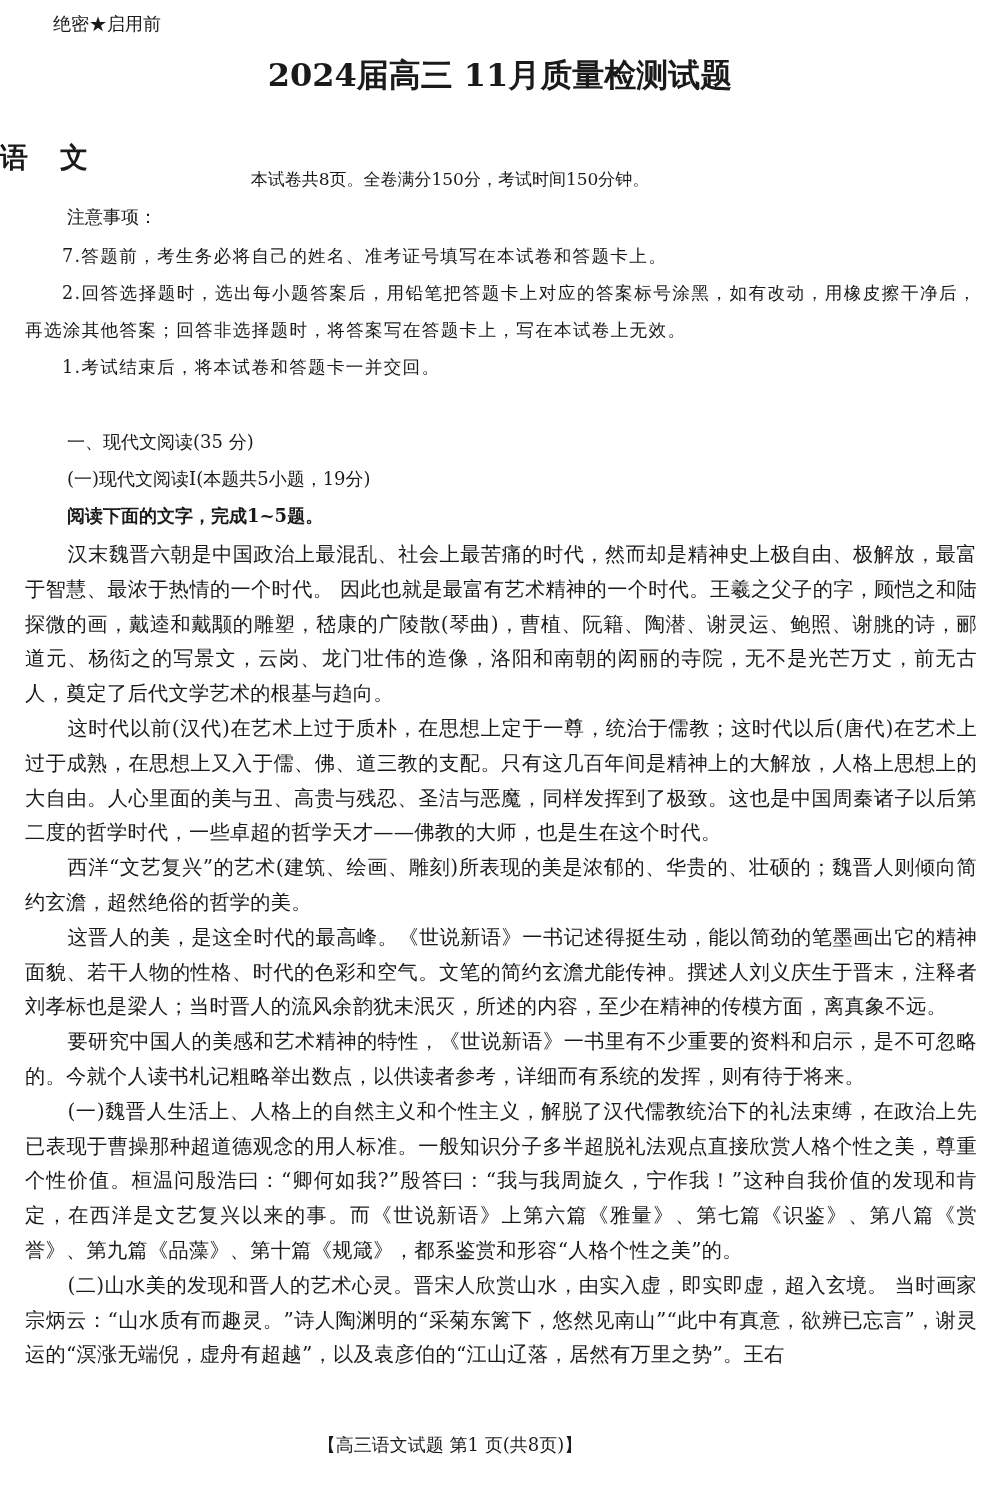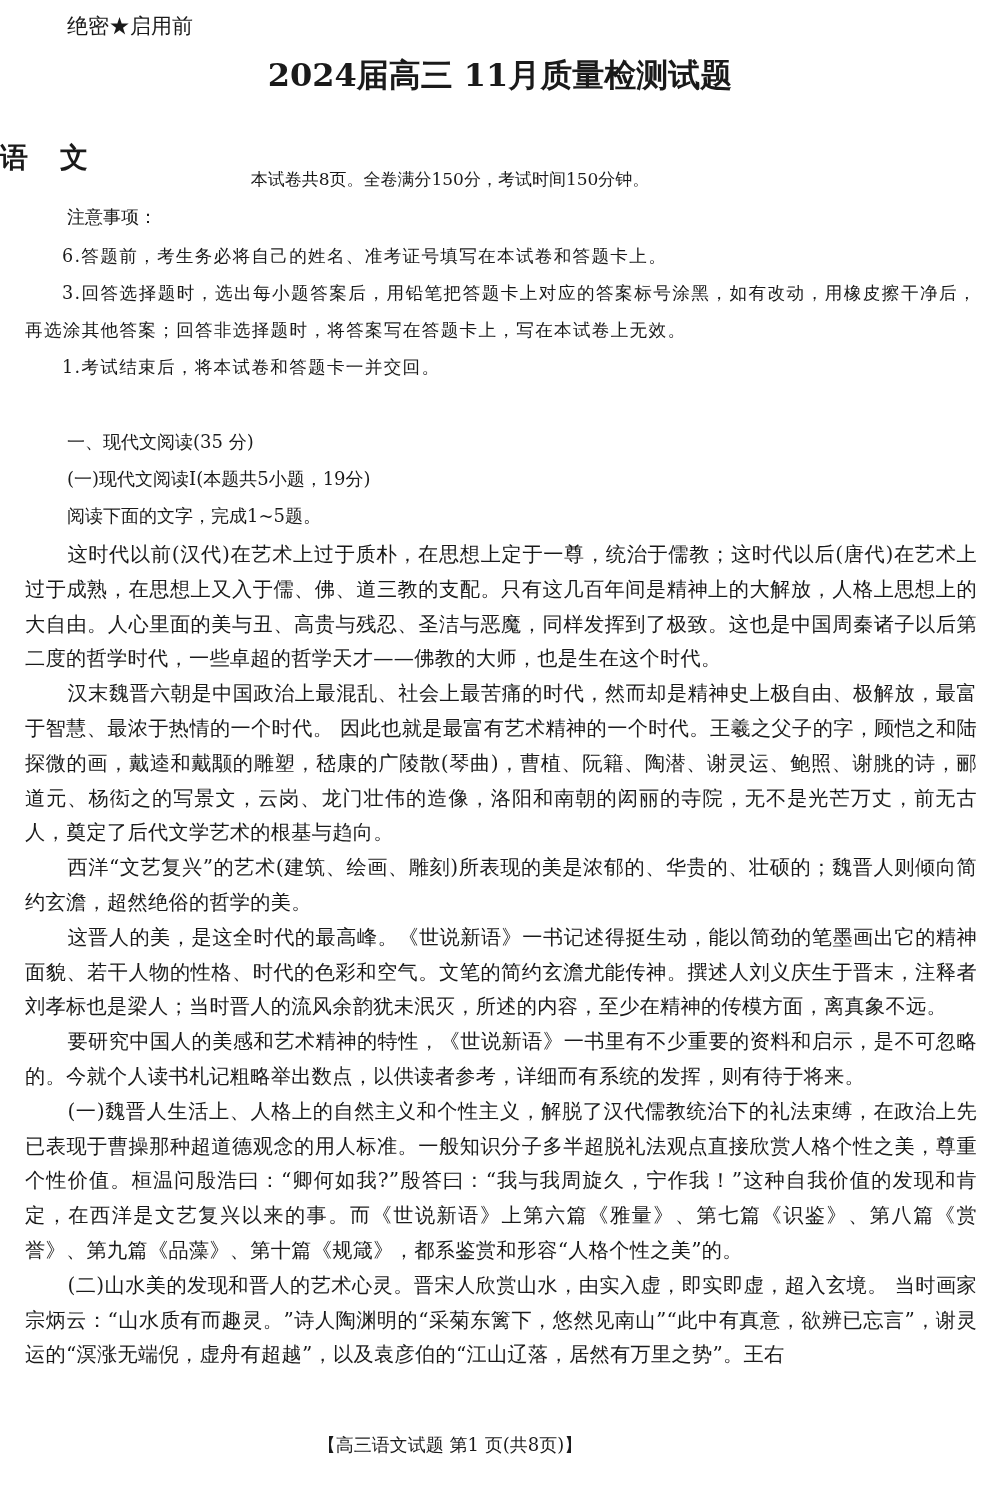--- a/index.html
+++ b/index.html
@@ -2,21 +2,21 @@
 <html><head>
 <meta charset="utf-8">
 <style>
   html, body { margin: 0; padding: 0; background: #ffffff; }
   body {
     width: 1000px; height: 1490px; position: relative; overflow: hidden;
     font-family: "DejaVu Serif", "Liberation Serif", serif;
     color: #1a1a1a;
   }
   .abs { position: absolute; }
-  .secret { left: 67px; top: 12px; font-size: 21px; letter-spacing: 0px; }
+  .secret { left: 53px; top: 12px; font-size: 18px; letter-spacing: 0px; }
   .title { left: 0; width: 1000px; text-align: center; top: 54px; font-size: 32px; font-weight: bold; letter-spacing: 0px; }
   .subject { left: 0; width: 872px; text-align: left; top: 111px; font-size: 28px; font-weight: bold; letter-spacing: 2px; margin-top: 28px; }
   .subject span.gap { display: inline-block; width: 30px; }
   .info { left: 0; width: 900px; text-align: center; top: 168px; font-size: 17px; }
   .notice { font-size: 17px; }
   .body-text {
     position: absolute; left: 25px; width: 952px;
     font-size: 20.2px; line-height: 34.8px;
     text-align: justify; text-align-last: left;
     letter-spacing: 0.3px;
@@ -28,32 +28,32 @@
 </head>
 <body>
 
 <div class="abs secret">绝密★启用前</div>
 <div class="abs title">2024届高三 11月质量检测试题</div>
 <div class="abs subject"><span>语</span><span class="gap"></span><span>文</span></div>
 <div class="abs info">本试卷共8页。全卷满分150分，考试时间150分钟。</div>
 
 <div class="heading-line notice" style="top:205px;">注意事项：</div>
 <div class="body-text notice" style="top:238px; font-size:17.6px; line-height:37px; letter-spacing:1.3px;">
-  <p>6.答题前，考生务必将自己的姓名、准考证号填写在本试卷和答题卡上。</p>
-  <p>3.回答选择题时，选出每小题答案后，用铅笔把答题卡上对应的答案标号涂黑，如有改动，用橡皮擦干净后，再选涂其他答案；回答非选择题时，将答案写在答题卡上，写在本试卷上无效。</p>
+  <p>7.答题前，考生务必将自己的姓名、准考证号填写在本试卷和答题卡上。</p>
+  <p>2.回答选择题时，选出每小题答案后，用铅笔把答题卡上对应的答案标号涂黑，如有改动，用橡皮擦干净后，再选涂其他答案；回答非选择题时，将答案写在答题卡上，写在本试卷上无效。</p>
   <p>1.考试结束后，将本试卷和答题卡一并交回。</p>
 </div>
 
 <div class="heading-line" style="top:430px;text-align:center;">一、现代文阅读(35 分)</div>
 <div class="heading-line" style="top:467px;">(一)现代文阅读Ⅰ(本题共5小题，19分)</div>
-<div class="heading-line" style="top:504px;">阅读下面的文字，完成1~5题。</div>
+<div class="heading-line" style="top:504px;font-weight:bold;">阅读下面的文字，完成1~5题。</div>
 
 <div class="body-text" style="top:537px;">
+  <p>汉末魏晋六朝是中国政治上最混乱、社会上最苦痛的时代，然而却是精神史上极自由、极解放，最富于智慧、最浓于热情的一个时代。 因此也就是最富有艺术精神的一个时代。王羲之父子的字，顾恺之和陆探微的画，戴逵和戴颙的雕塑，嵇康的广陵散(琴曲)，曹植、阮籍、陶潜、谢灵运、鲍照、谢朓的诗，郦道元、杨衒之的写景文，云岗、龙门壮伟的造像，洛阳和南朝的闳丽的寺院，无不是光芒万丈，前无古人，奠定了后代文学艺术的根基与趋向。</p>
   <p>这时代以前(汉代)在艺术上过于质朴，在思想上定于一尊，统治于儒教；这时代以后(唐代)在艺术上过于成熟，在思想上又入于儒、佛、道三教的支配。只有这几百年间是精神上的大解放，人格上思想上的大自由。人心里面的美与丑、高贵与残忍、圣洁与恶魔，同样发挥到了极致。这也是中国周秦诸子以后第二度的哲学时代，一些卓超的哲学天才——佛教的大师，也是生在这个时代。</p>
-  <p>汉末魏晋六朝是中国政治上最混乱、社会上最苦痛的时代，然而却是精神史上极自由、极解放，最富于智慧、最浓于热情的一个时代。 因此也就是最富有艺术精神的一个时代。王羲之父子的字，顾恺之和陆探微的画，戴逵和戴颙的雕塑，嵇康的广陵散(琴曲)，曹植、阮籍、陶潜、谢灵运、鲍照、谢朓的诗，郦道元、杨衒之的写景文，云岗、龙门壮伟的造像，洛阳和南朝的闳丽的寺院，无不是光芒万丈，前无古人，奠定了后代文学艺术的根基与趋向。</p>
   <p>西洋“文艺复兴”的艺术(建筑、绘画、雕刻)所表现的美是浓郁的、华贵的、壮硕的；魏晋人则倾向简约玄澹，超然绝俗的哲学的美。</p>
   <p>这晋人的美，是这全时代的最高峰。《世说新语》一书记述得挺生动，能以简劲的笔墨画出它的精神面貌、若干人物的性格、时代的色彩和空气。文笔的简约玄澹尤能传神。撰述人刘义庆生于晋末，注释者刘孝标也是梁人；当时晋人的流风余韵犹未泯灭，所述的内容，至少在精神的传模方面，离真象不远。</p>
   <p>要研究中国人的美感和艺术精神的特性，《世说新语》一书里有不少重要的资料和启示，是不可忽略的。今就个人读书札记粗略举出数点，以供读者参考，详细而有系统的发挥，则有待于将来。</p>
   <p>(一)魏晋人生活上、人格上的自然主义和个性主义，解脱了汉代儒教统治下的礼法束缚，在政治上先已表现于曹操那种超道德观念的用人标准。一般知识分子多半超脱礼法观点直接欣赏人格个性之美，尊重个性价值。桓温问殷浩曰：“卿何如我?”殷答曰：“我与我周旋久，宁作我！”这种自我价值的发现和肯定，在西洋是文艺复兴以来的事。而《世说新语》上第六篇《雅量》、第七篇《识鉴》、第八篇《赏誉》、第九篇《品藻》、第十篇《规箴》，都系鉴赏和形容“人格个性之美”的。</p>
   <p>(二)山水美的发现和晋人的艺术心灵。晋宋人欣赏山水，由实入虚，即实即虚，超入玄境。 当时画家宗炳云：“山水质有而趣灵。”诗人陶渊明的“采菊东篱下，悠然见南山”“此中有真意，欲辨已忘言”，谢灵运的“溟涨无端倪，虚舟有超越”，以及袁彦伯的“江山辽落，居然有万里之势”。王右</p>
 </div>
 
 <div class="abs footer">【高三语文试题 第1 页(共8页)】</div>
 
 </body></html>

